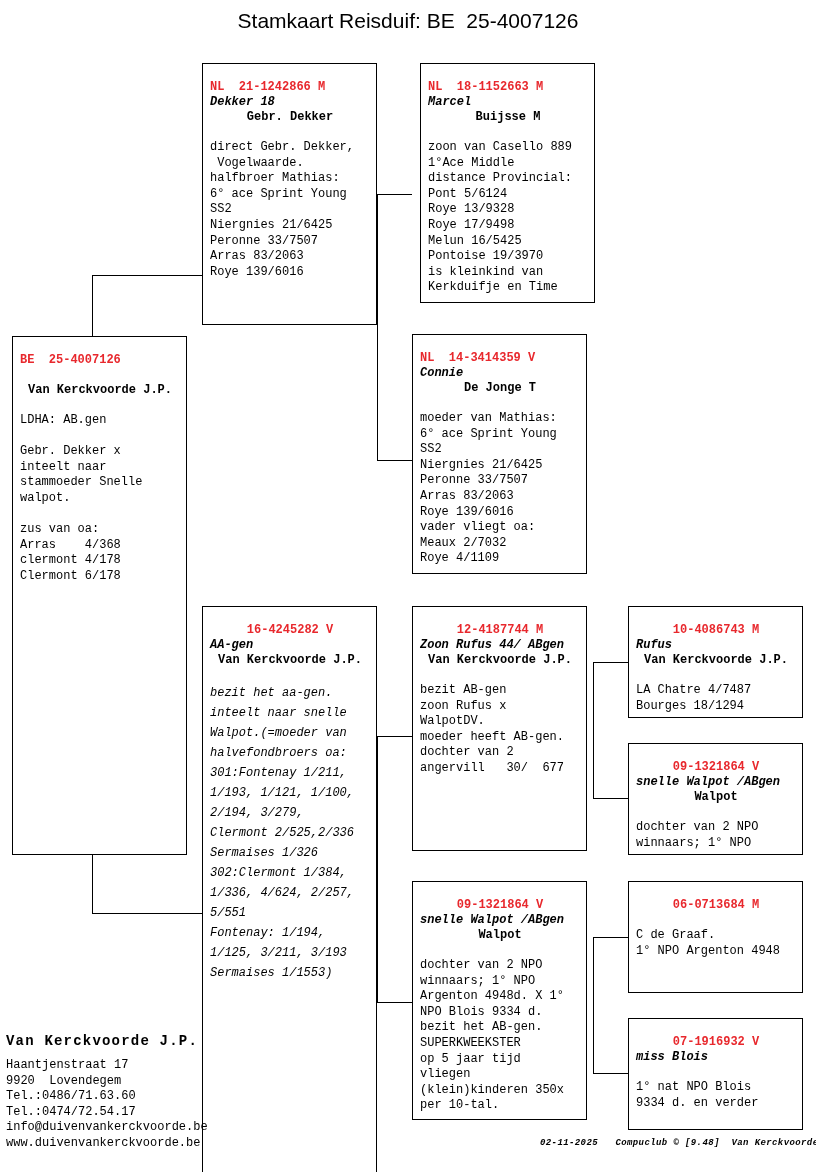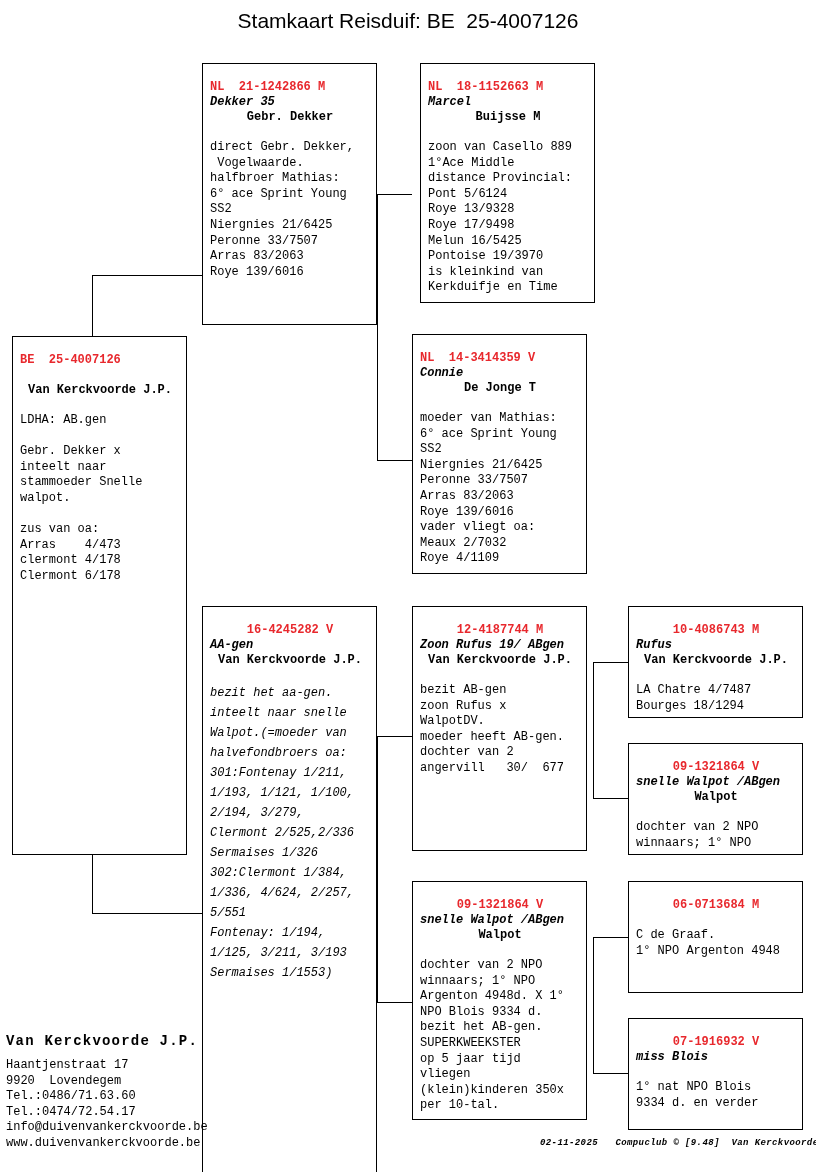--- a/index.html
+++ b/index.html
@@ -155,28 +155,28 @@
     <div class="spacer-line"></div>
     <div class="owner">Van Kerckvoorde J.P.</div>
     <div class="notes">LDHA: AB.gen
 
 Gebr. Dekker x
 inteelt naar
 stammoeder Snelle
 walpot.
 
 zus van oa:
-Arras    4/473
+Arras    4/368
 clermont 4/178
 Clermont 6/178</div>
   </div>
 
   <div class="box" style="left:202px; top:63px; width:175px; height:262px;">
     <div class="ring">NL  21-1242866 M</div>
-    <div class="nickname">Dekker 35</div>
+    <div class="nickname">Dekker 18</div>
     <div class="owner">Gebr. Dekker</div>
     <div class="notes">direct Gebr. Dekker,
  Vogelwaarde.
 halfbroer Mathias:
 6° ace Sprint Young
 SS2
 Niergnies 21/6425
 Peronne 33/7507
 Arras 83/2063
 Roye 139/6016</div>
@@ -230,21 +230,21 @@
 Peronne 33/7507
 Arras 83/2063
 Roye 139/6016
 vader vliegt oa:
 Meaux 2/7032
 Roye 4/1109</div>
   </div>
 
   <div class="box" style="left:412px; top:606px; width:175px; height:245px;">
     <div class="ring center">12-4187744 M</div>
-    <div class="nickname">Zoon Rufus 19/ ABgen</div>
+    <div class="nickname">Zoon Rufus 44/ ABgen</div>
     <div class="owner">Van Kerckvoorde J.P.</div>
     <div class="notes">bezit AB-gen
 zoon Rufus x
 WalpotDV.
 moeder heeft AB-gen.
 dochter van 2
 angervill   30/  677</div>
   </div>
 
   <div class="box" style="left:412px; top:881px; width:175px; height:239px;">

